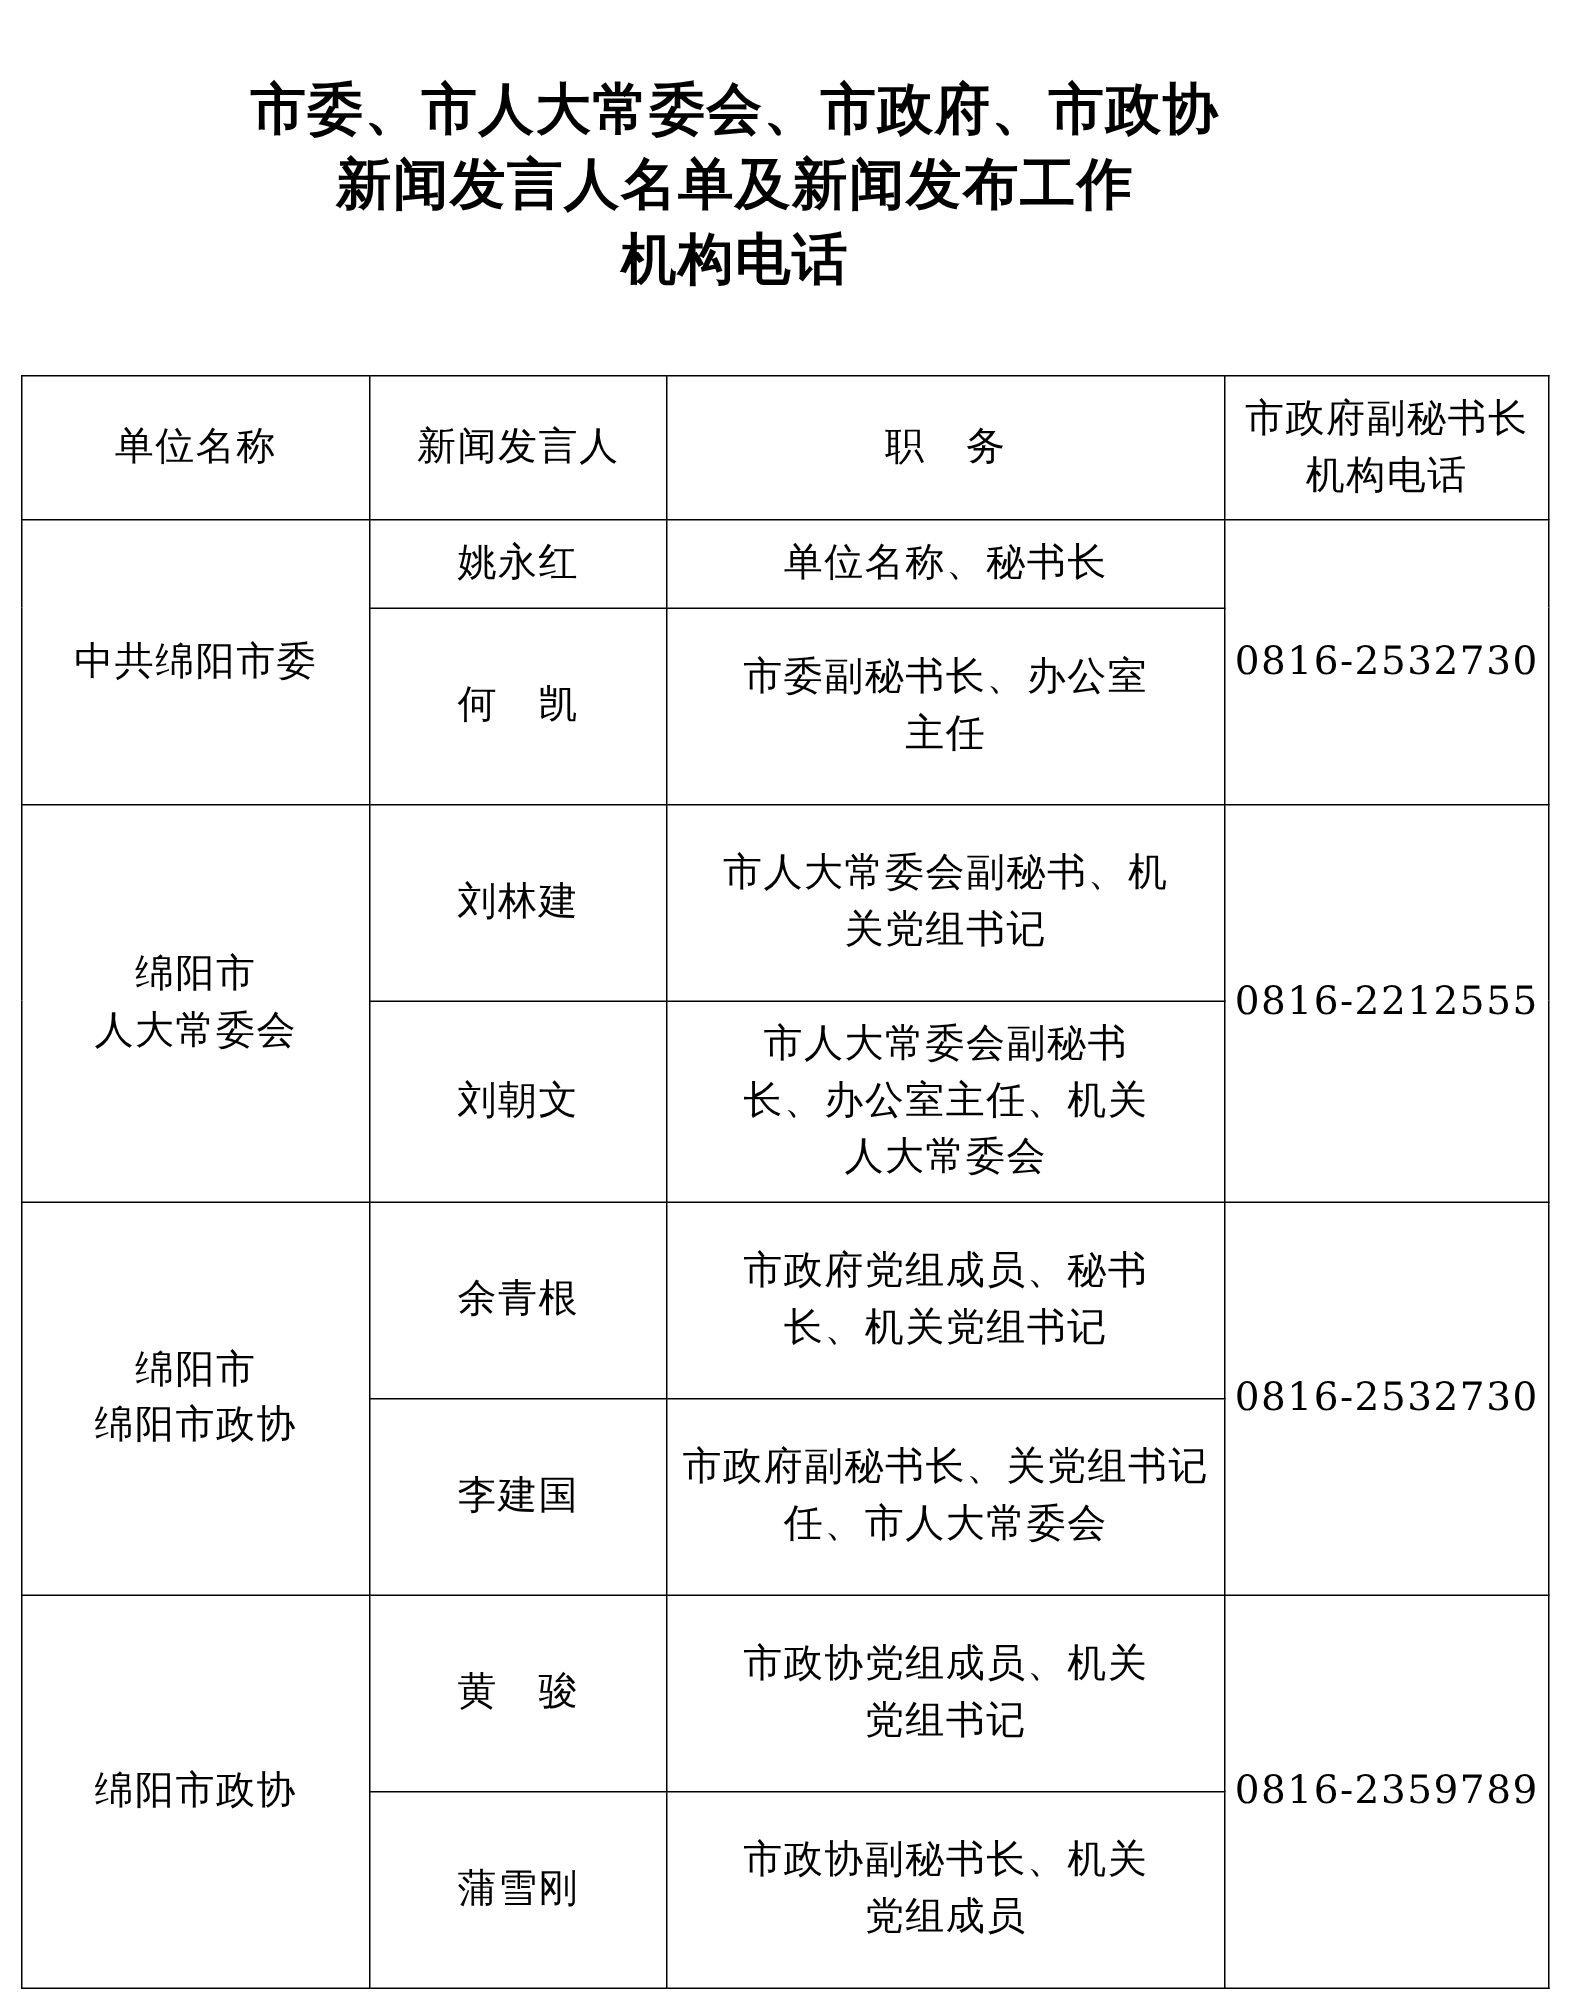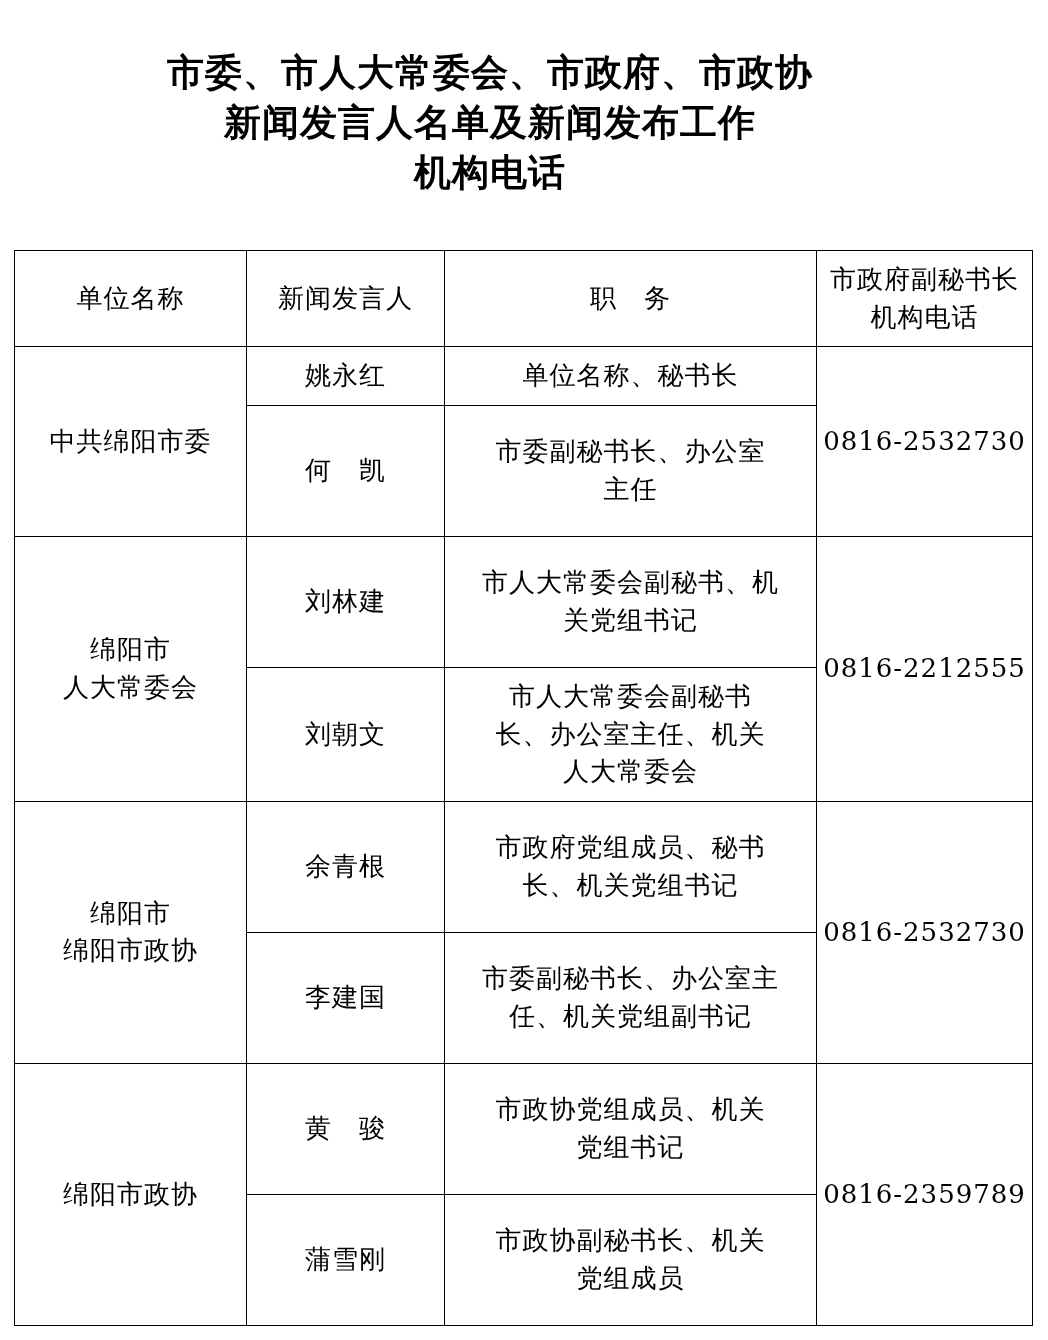--- a/index.html
+++ b/index.html
@@ -158,22 +158,22 @@
         <td class="name tall">余青根</td>
         <td class="duty tall">
           <span class="two-line">市政府党组成员、秘书</span>
           <span class="two-line">长、机关党组书记</span>
         </td>
         <td class="phone" rowspan="2">0816-2532730</td>
       </tr>
       <tr>
         <td class="name tall">李建国</td>
         <td class="duty tall">
-          <span class="two-line">市委副秘书长、办公室主</span>
-          <span class="two-line">任、机关党组副书记</span>
+          <span class="two-line">市政府副秘书长、关党组书记</span>
+          <span class="two-line">任、市人大常委会</span>
         </td>
       </tr>
 
       <tr>
         <td class="unit" rowspan="2">
           <span class="two-line">绵阳市政协</span>
         </td>
         <td class="name tall">黄　骏</td>
         <td class="duty tall">
           <span class="two-line">市政协党组成员、机关</span>

